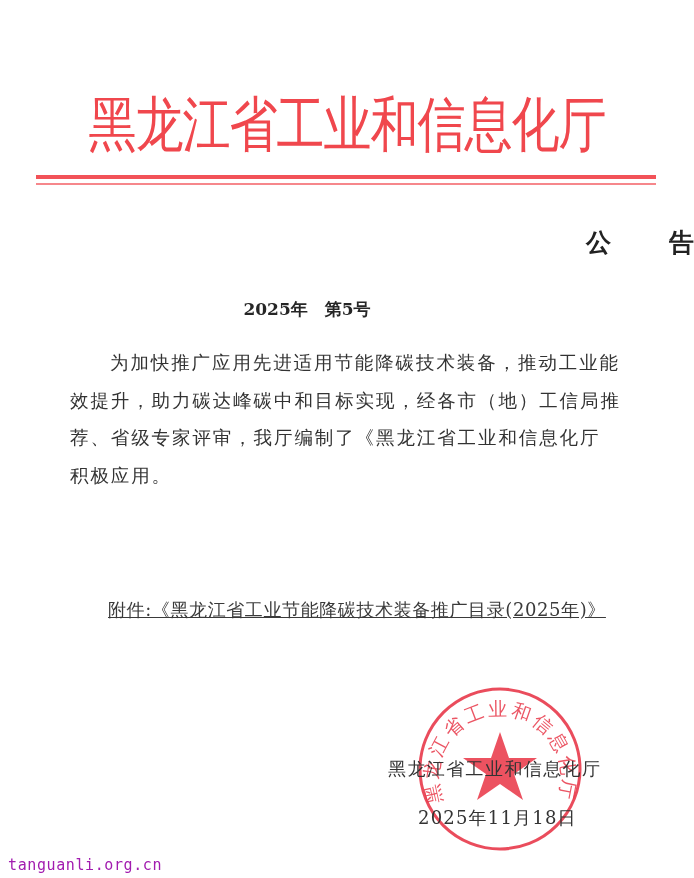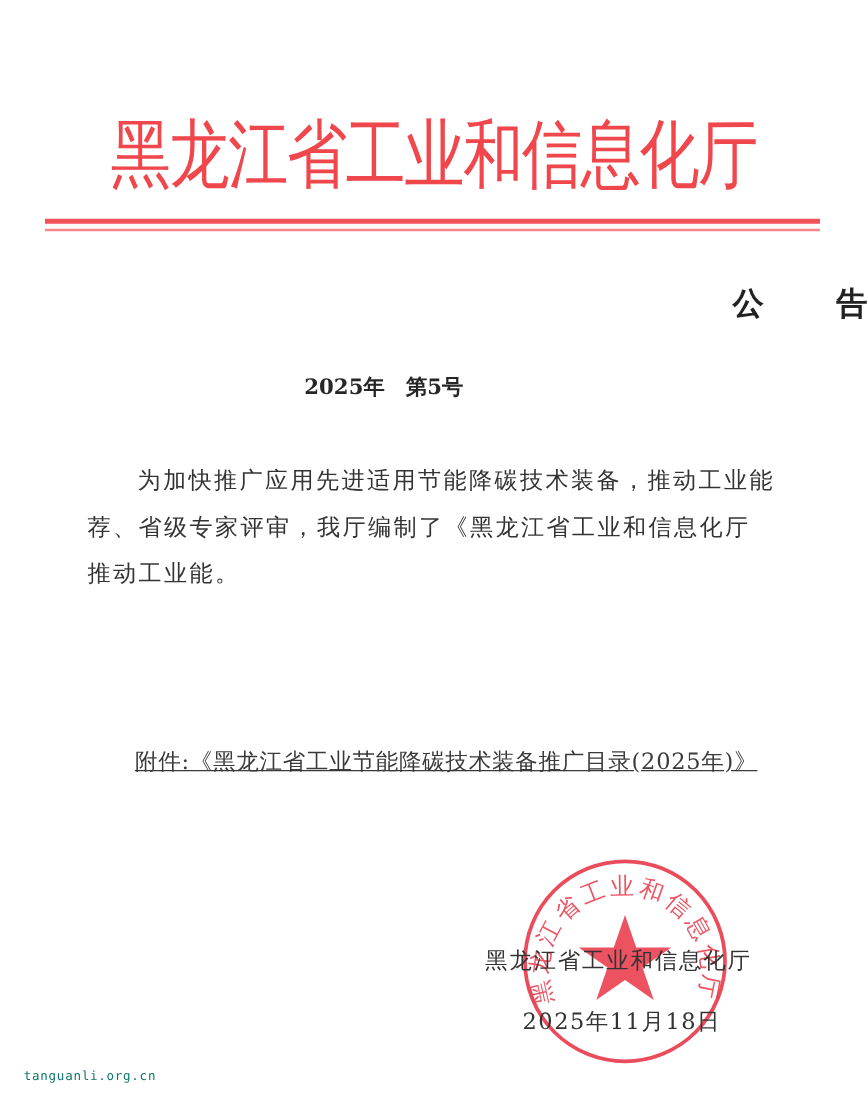--- a/index.html
+++ b/index.html
@@ -19,60 +19,61 @@
   .doc-heading {
     left:0; width:694px; top:226px; text-align:right; font-size:25px; font-weight:bold;
     color:#222; letter-spacing:0;
   }
   .doc-heading span { display:inline-block; }
   .doc-heading .gap { width:58px; }
   .doc-number {
     left:0; width:614px; top:298px; text-align:center; font-size:17px; font-weight:bold; color:#262626;
   }
   .body-text {
-    left:70px; width:566px; top:366px; font-size:18.5px; line-height:37.5px; color:#333;
+    left:70px; width:566px; top:344px; font-size:18.5px; line-height:37.5px; color:#333;
     letter-spacing:1.9px; text-align:justify;
   }
   .body-text .line { display:block; white-space:nowrap; }
   .body-text .indent { padding-left:40px; }
   .attachment {
     left:108px; top:596px; font-size:18px; line-height:28px; color:#3a3a3a; white-space:nowrap; letter-spacing:0.6px;text-decoration:underline;
   }
   .stamp {
     left:417px; top:686px; width:166px; height:166px;
   }
   .signature {
     left:388px; top:755px; font-size:18px; color:#333; white-space:nowrap; letter-spacing:1.4px; line-height:28px;
   }
   .sign-date {
     left:418px; top:804px; font-size:18px; color:#333; white-space:nowrap; letter-spacing:1.2px; line-height:28px;
   }
   .watermark {
-    left:19px; top:856px; font-size:10px; color:#0f766e; font-family:"DejaVu Sans Mono","Liberation Mono",monospace;
+    left:8px; top:856px; font-size:15px; color:#a21caf; font-family:"DejaVu Sans Mono","Liberation Mono",monospace;
     letter-spacing:0.6px;
   }
 </style>
 </head>
 <body>
 
 <div class="abs org-title">黑龙江省工业和信息化厅</div>
 
 <div class="abs rule-thick"></div>
 <div class="abs rule-thin"></div>
 
 <div class="abs doc-heading">
   <span>公</span><span class="gap"></span><span>告</span>
 </div>
 
 <div class="abs doc-number">2025年　第5号</div>
 
 <div class="abs body-text">
   <span class="line indent">为加快推广应用先进适用节能降碳技术装备，推动工业能</span>
+  <span class="line">效提升，助力碳达峰碳中和目标实现，经各市（地）工信局推</span>
   <span class="line">荐、省级专家评审，我厅编制了《黑龙江省工业和信息化厅</span>
-  <span class="line">推动工业能。</span>
+  <span class="line">积极应用。</span>
 </div>
 
 <div class="abs attachment">附件:《黑龙江省工业节能降碳技术装备推广目录(2025年)》</div>
 
 <svg class="abs stamp" viewBox="0 0 166 166">
   <defs>
     <path id="sealArc" d="M 28 120 A 62 62 0 1 1 140 116"></path>
   </defs>
   <circle cx="83" cy="83" r="80" fill="none" stroke="#e8394a" stroke-width="3" opacity="0.9"></circle>
   <text font-size="19" fill="#e8394a" opacity="0.85" font-family="DejaVu Sans, sans-serif" letter-spacing="3">

